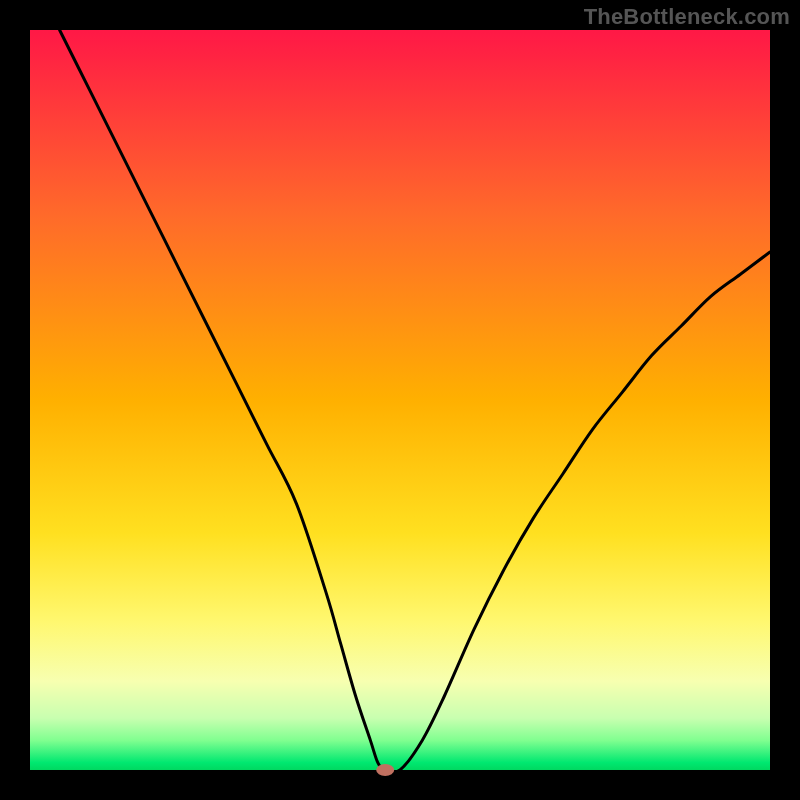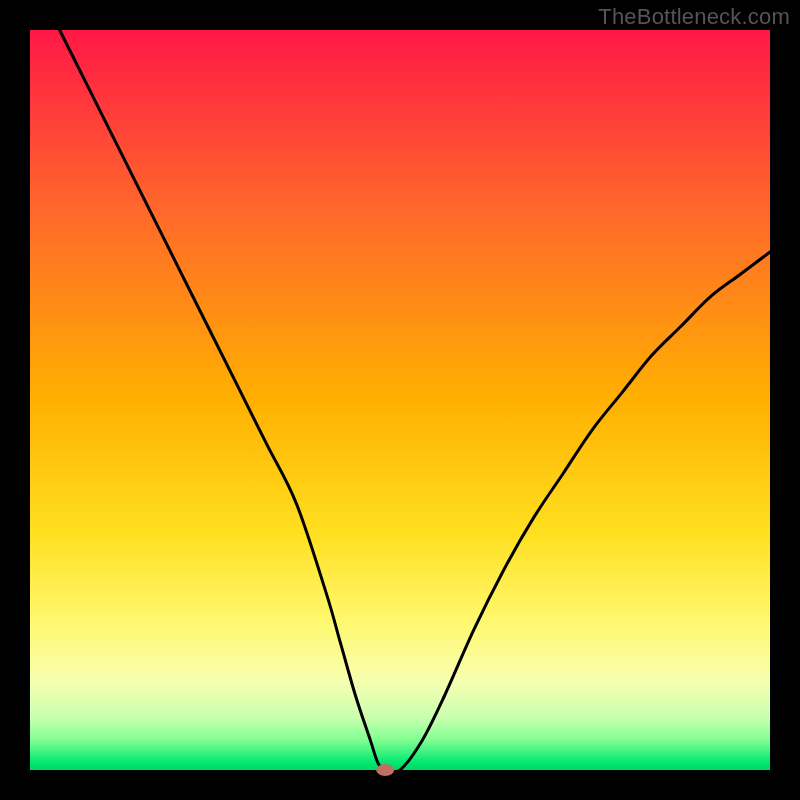--- a/index.html
+++ b/index.html
@@ -12,21 +12,21 @@
     width: 800px;
     height: 800px;
     position: relative;
   }
   .watermark {
     position: absolute;
     top: 4px;
     right: 10px;
     color: #555;
     font-size: 22px;
-    font-weight: 400;
+    font-weight: 700;
     letter-spacing: 0.2px;
   }
   svg {
     display: block;
   }
 </style>
 </head>
 <body>
 
 <div class="wrap">

